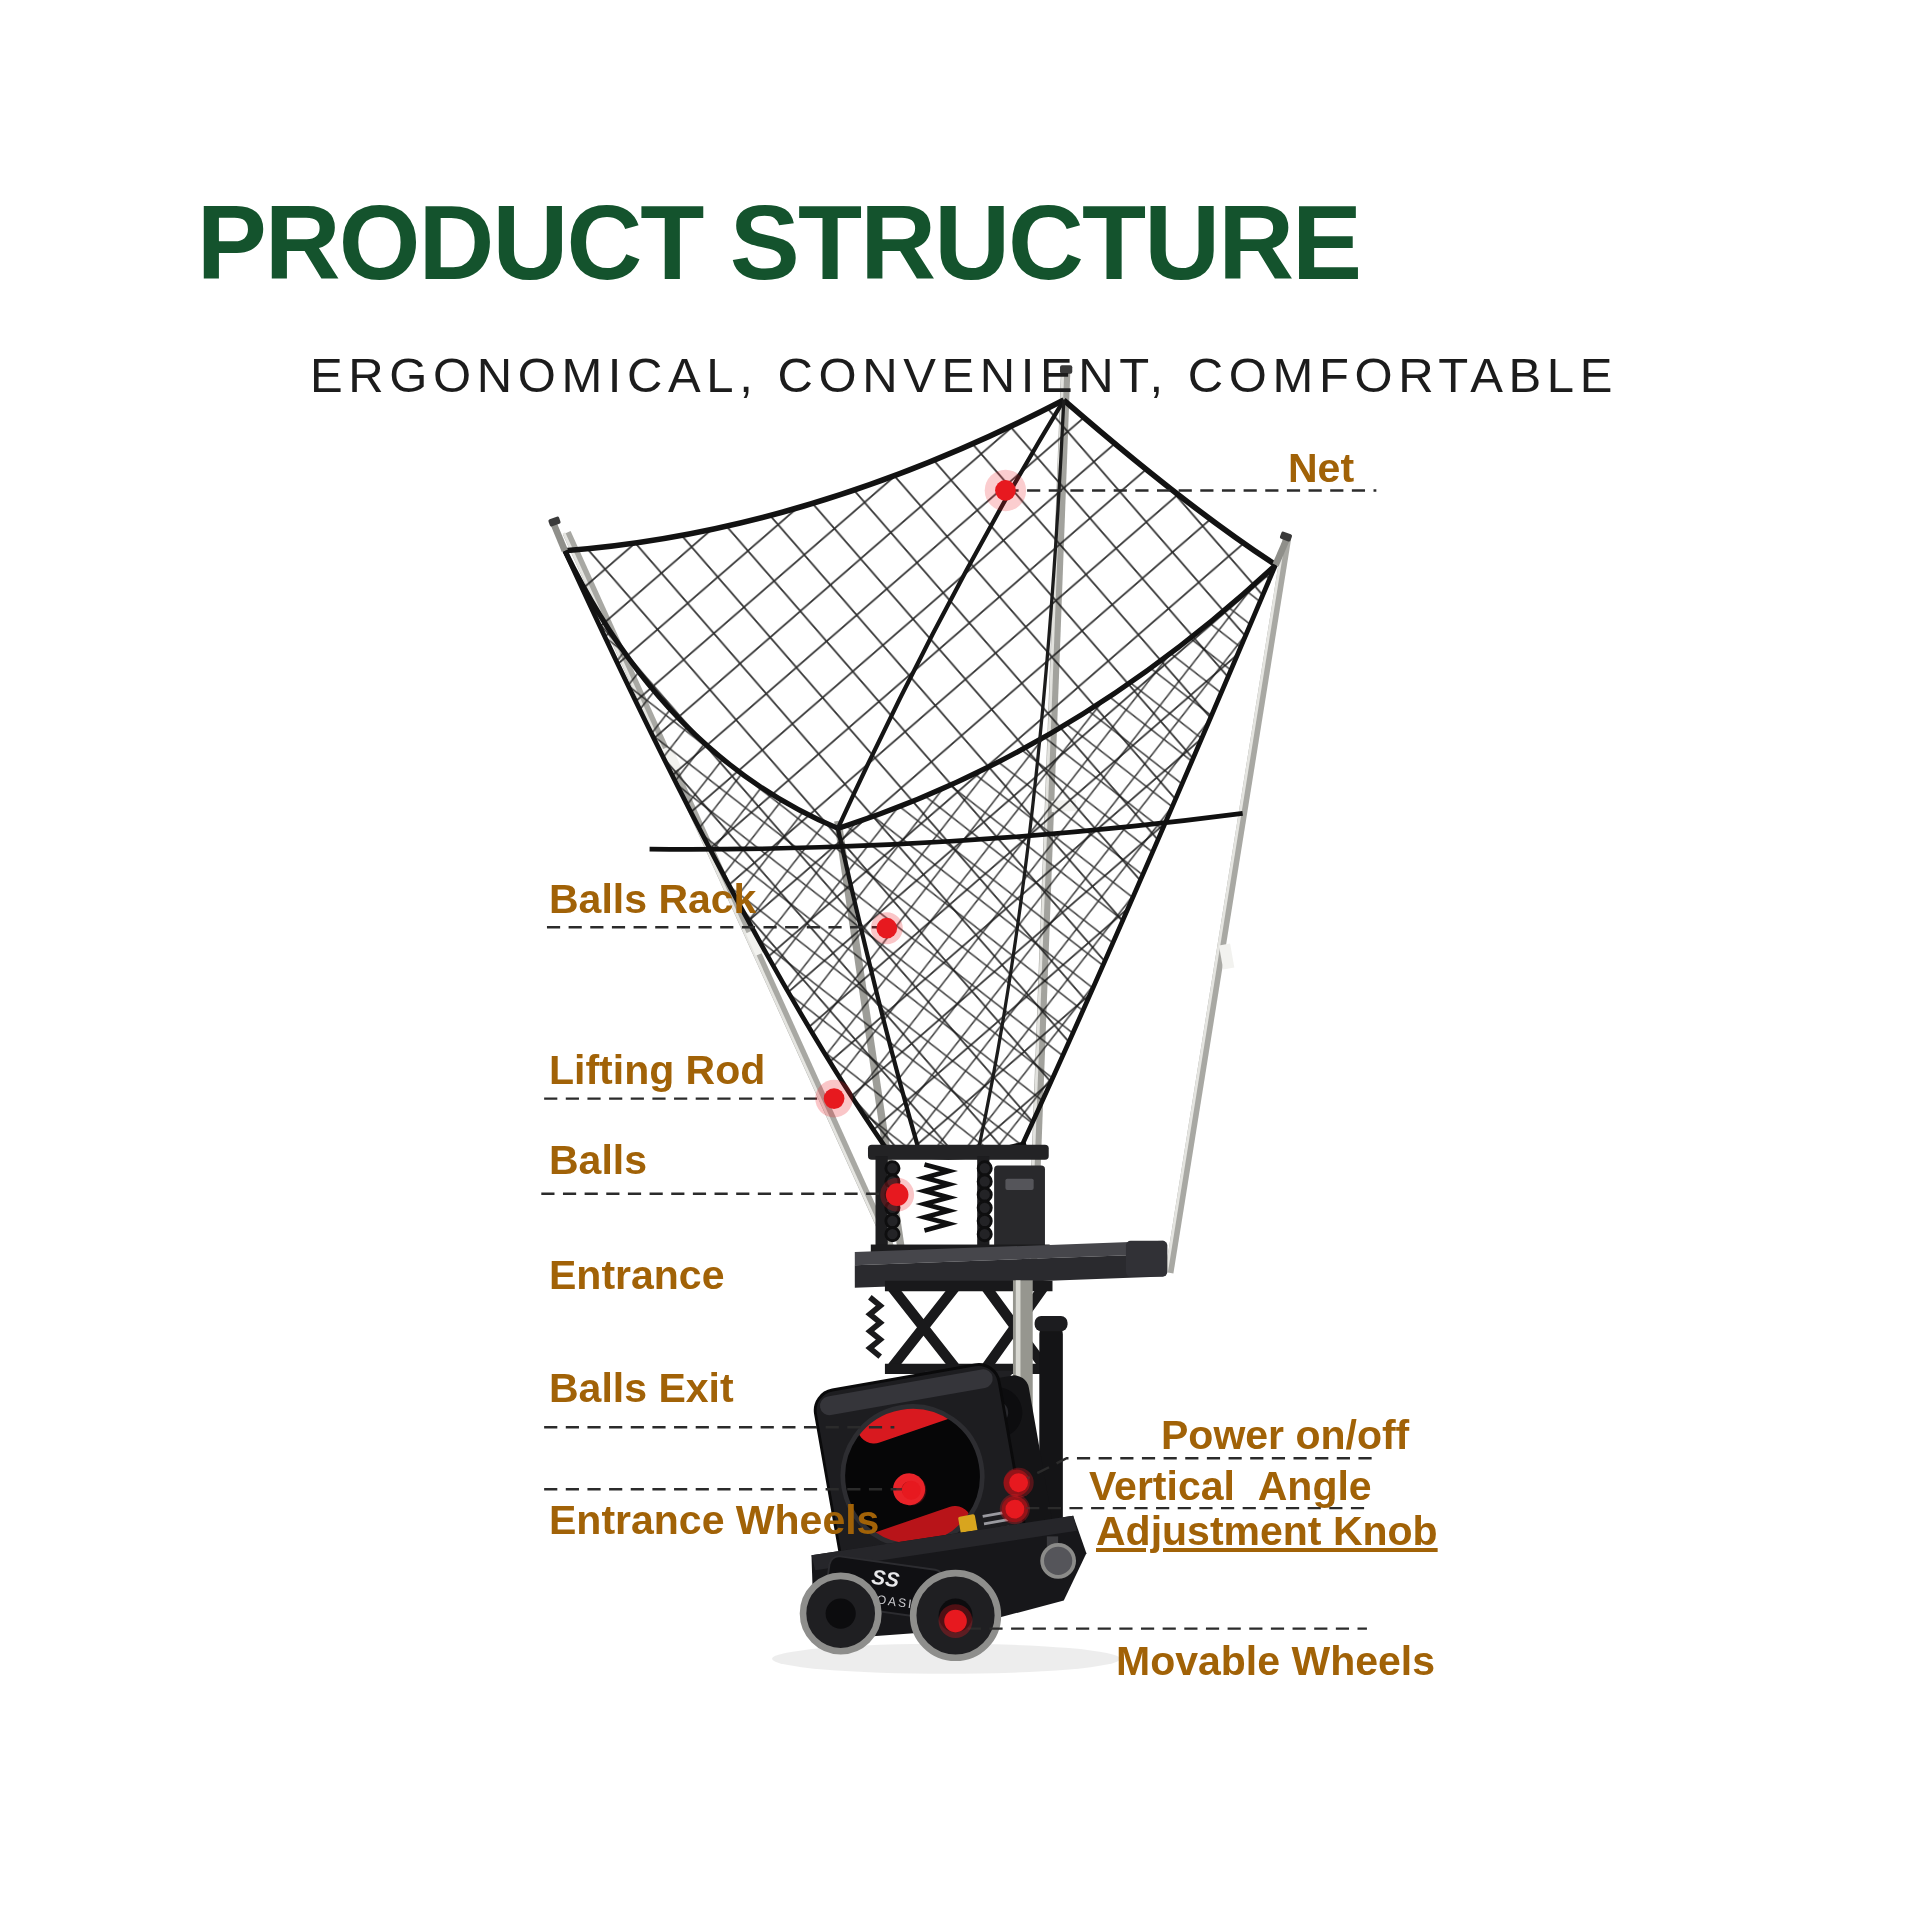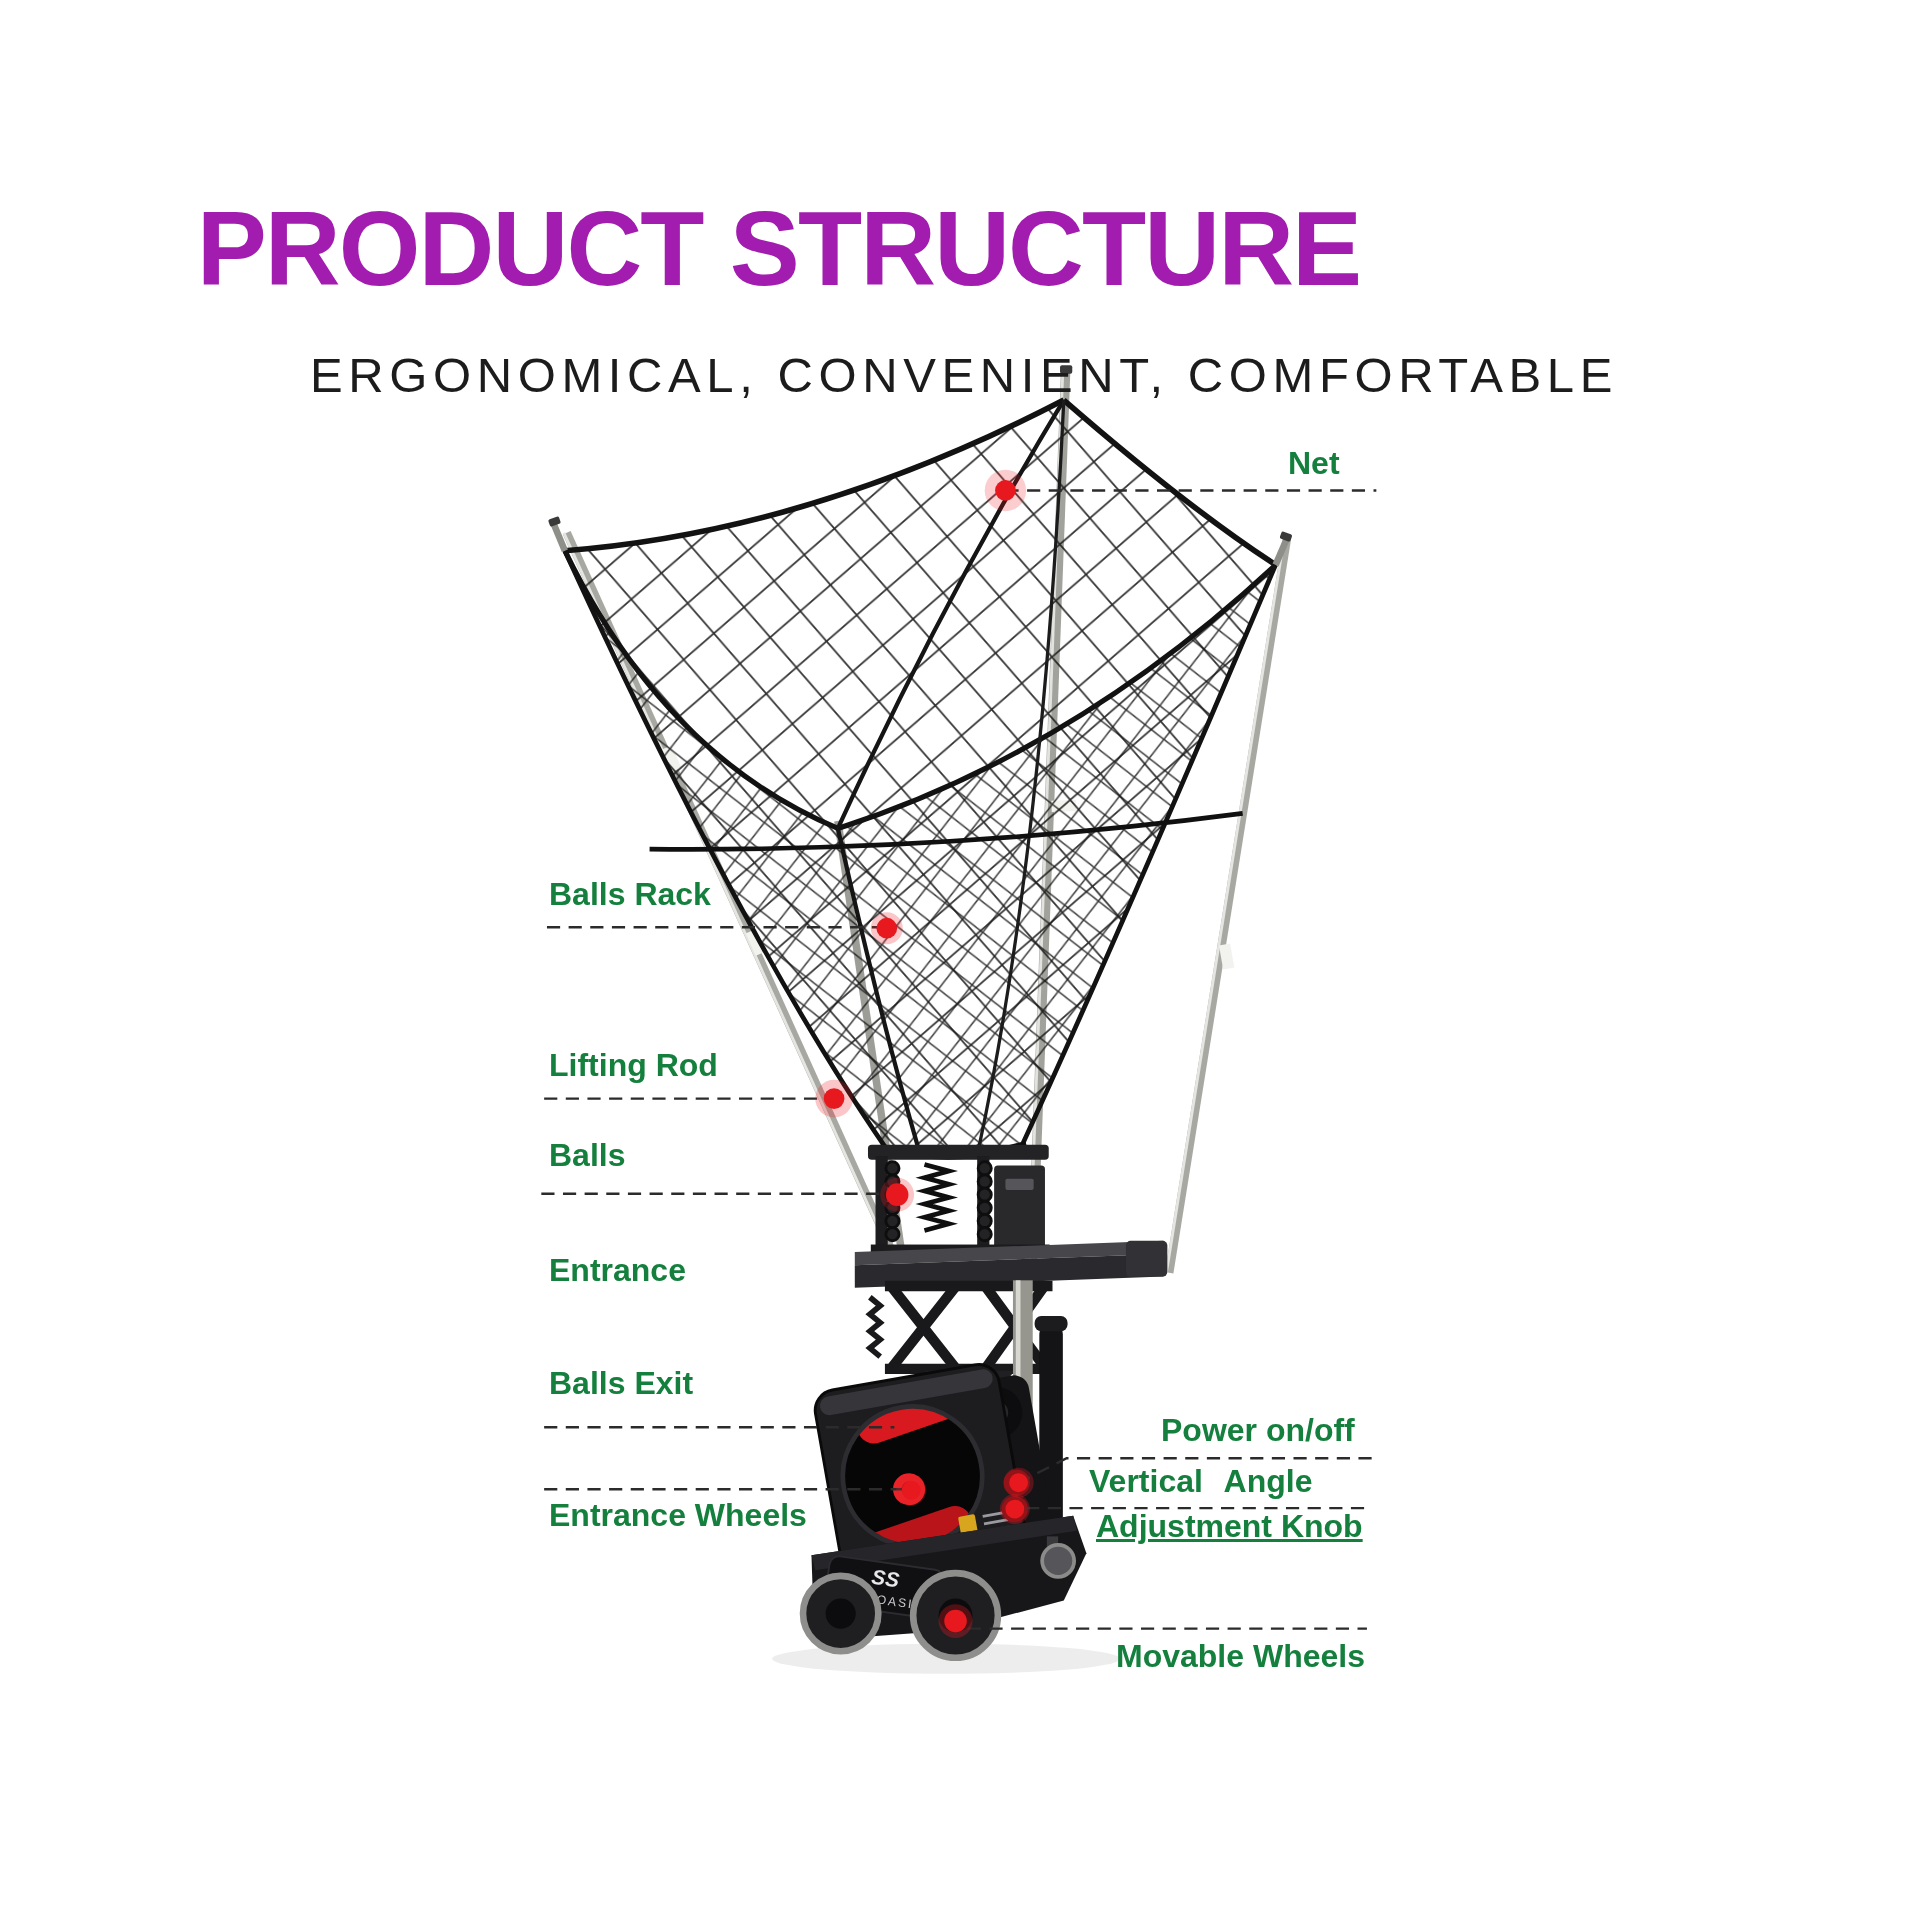--- a/index.html
+++ b/index.html
@@ -3,29 +3,29 @@
 <meta charset="utf-8">
 <style>
   html,body{margin:0;padding:0;background:#ffffff;}
   #stage{
     position:relative;width:1928px;height:1928px;background:#ffffff;overflow:hidden;
     font-family:"Liberation Sans","DejaVu Sans",sans-serif;
   }
   
   .title{
     position:absolute;left:0;top:183px;width:1557px;text-align:center;
-    font-size:105px;font-weight:800;letter-spacing:-1.9px;color:#a21caf;white-space:nowrap;margin-top:6px;
+    font-size:105px;font-weight:800;letter-spacing:-1.9px;color:#14532d;white-space:nowrap;
   }
   .subtitle{
     position:absolute;left:0;top:305px;width:1928px;text-align:center;
     font-size:49px;font-weight:400;letter-spacing:5.6px;color:#1c1c1c;white-space:nowrap;margin-top:42px;
   }
   
   .lbl{
-    position:absolute;font-size:32px;font-weight:600;color:#15803d;white-space:nowrap;line-height:1.05;
+    position:absolute;font-size:41px;font-weight:600;color:#a16207;white-space:nowrap;line-height:1.05;
   }
   .lbl-ball-rack       {left:549px;top:878px;}
   .lbl-lifting-rod     {left:549px;top:1049px;}
   .lbl-balls           {left:549px;top:1139px;}
   .lbl-entrance        {left:549px;top:1226px;margin-top:28px;}
   .lbl-balls-exit      {left:549px;top:1367px;}
   .lbl-serving-wheels  {left:549px;top:1499px;}
   .lbl-net             {left:1288px;top:447px;}
   .lbl-power           {left:1161px;top:1414px;}
   .lbl-vertical-angle  {left:1089px;top:1465px;word-spacing:13px;}

